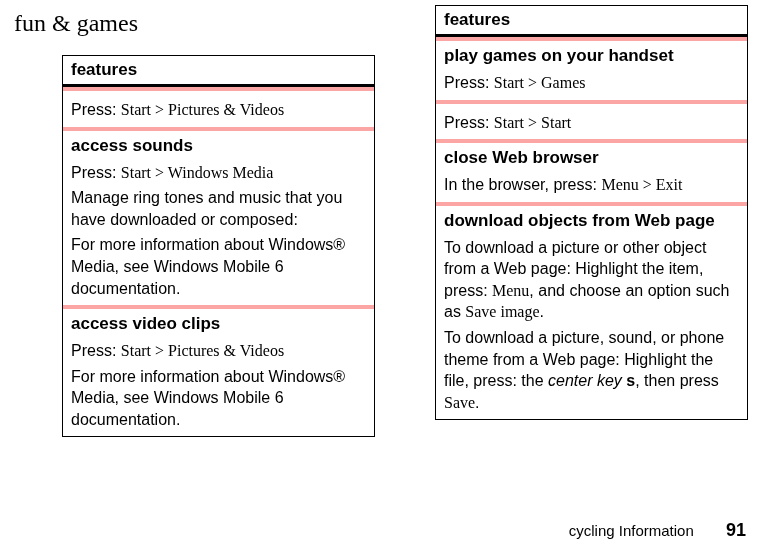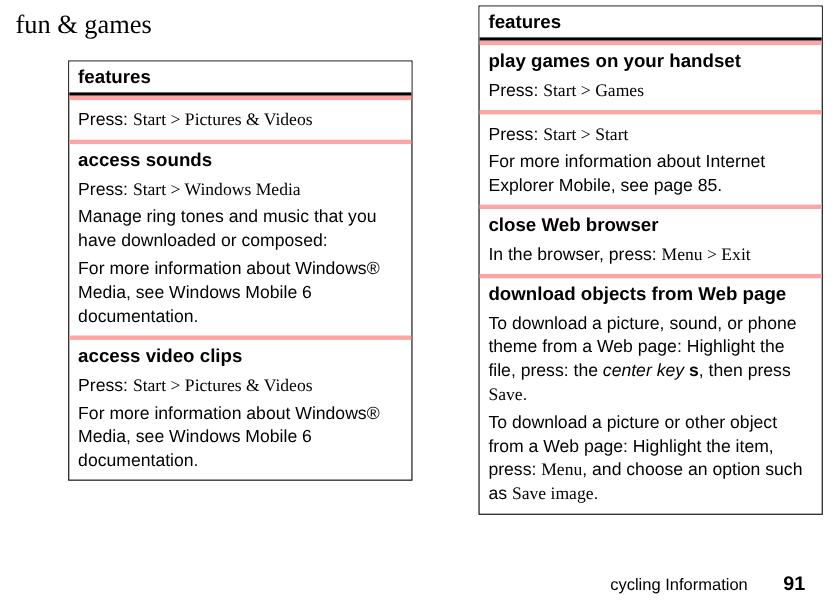--- a/index.html
+++ b/index.html
@@ -60,21 +60,21 @@
   }
   .italic {
     font-style: italic;
   }
   .dot {
     font-family: Arial, sans-serif;
     font-weight: bold;
   }
   .footer {
     position: absolute;
-    right: 28px;
+    right: 14px;
     bottom: 6px;
     font-size: 15px;
   }
   .footer .pg {
     font-weight: bold;
     font-size: 18px;
     margin-left: 28px;
   }
   .col2-wrap {
     margin-top: -50px;
@@ -125,37 +125,36 @@
         <div class="feat-name">play games on your handset</div>
         <div class="para">
           <span>Press: </span><span class="serif-menu">Start</span><span class="serif-menu"> &gt; </span><span class="serif-menu">Games</span>
         </div>
       </div>
 
       <div class="cell">
         <div class="para">
           <span>Press: </span><span class="serif-menu">Start</span><span class="serif-menu"> &gt; </span><span class="serif-menu">Start</span>
         </div>
-        <div class="para">For more information about Internet Explorer Mobile, see page 85.</div>
       </div>
 
       <div class="cell">
         <div class="feat-name">close Web browser</div>
         <div class="para">
           <span>In the browser, press: </span><span class="serif-menu">Menu</span><span class="serif-menu"> &gt; </span><span class="serif-menu">Exit</span>
         </div>
       </div>
 
       <div class="cell">
         <div class="feat-name">download objects from Web page</div>
         <div class="para">
-          <span>To download a picture, sound, or phone theme from a Web page: Highlight the file, press: the </span><span class="italic">center key</span><span> </span><span class="dot">s</span><span>, then press </span><span class="serif-menu">Save</span><span>.</span>
+          <span>To download a picture or other object from a Web page: Highlight the item, press: </span><span class="serif-menu">Menu</span><span>, and choose an option such as </span><span class="serif-menu">Save image</span><span>.</span>
         </div>
         <div class="para">
-          <span>To download a picture or other object from a Web page: Highlight the item, press: </span><span class="serif-menu">Menu</span><span>, and choose an option such as </span><span class="serif-menu">Save image</span><span>.</span>
+          <span>To download a picture, sound, or phone theme from a Web page: Highlight the file, press: the </span><span class="italic">center key</span><span> </span><span class="dot">s</span><span>, then press </span><span class="serif-menu">Save</span><span>.</span>
         </div>
       </div>
     </div>
     </div>
   </div>
 
 </div>
 
 <div class="footer">
   <span>cycling Information</span>

